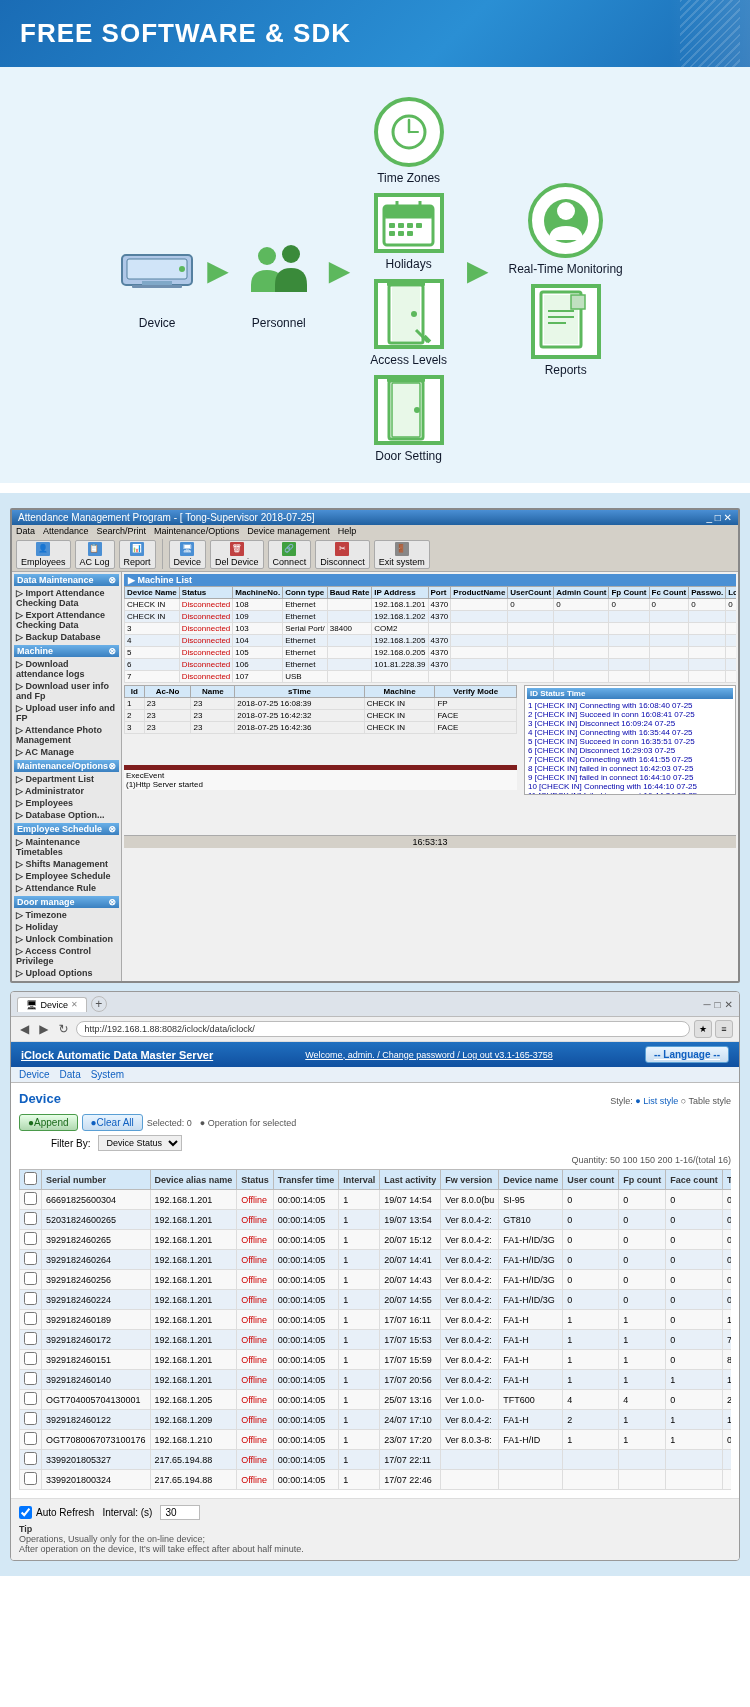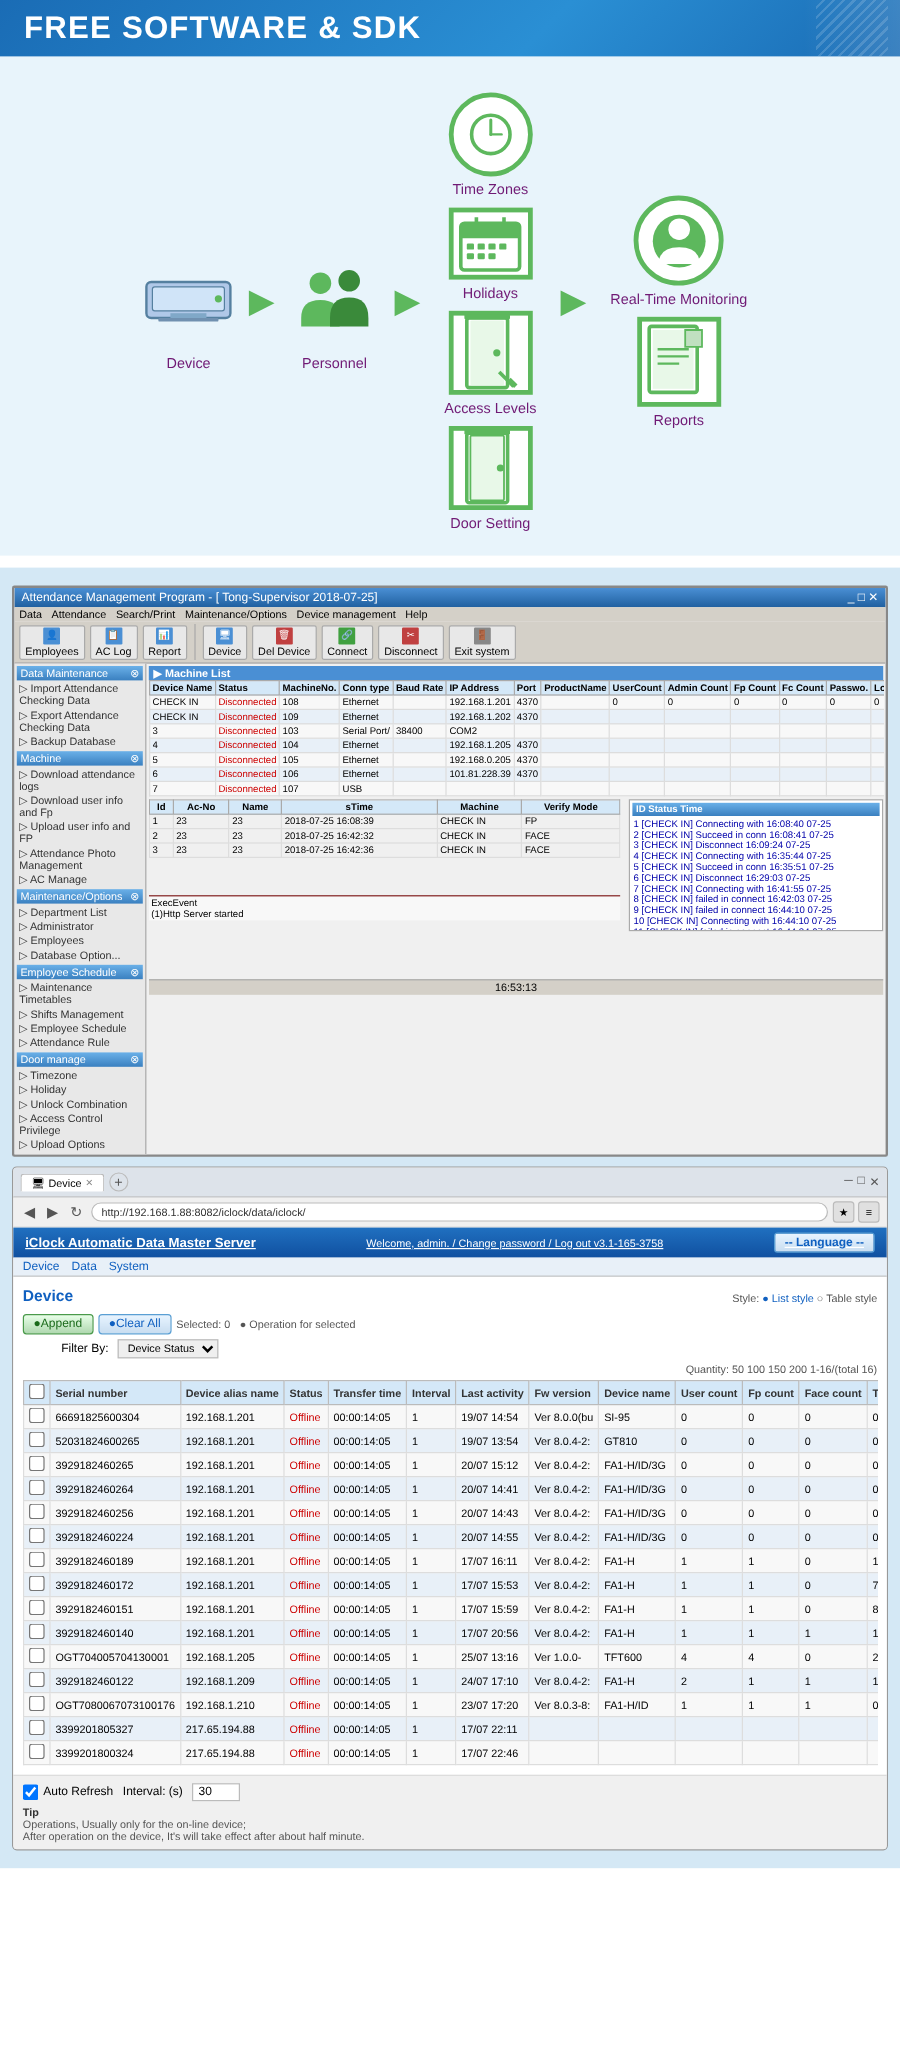--- a/index.html
+++ b/index.html
@@ -1,21 +1,21 @@
 <!DOCTYPE html>
 <html><head>
   <meta charset="utf-8">
   <style>
     * { box-sizing: border-box; margin: 0; padding: 0; }
     body { width: 750px; font-family: Arial, sans-serif; background: #fff; }
 
     
     .header-banner {
       background: linear-gradient(135deg, #1a6cb5 0%, #2a8fd4 60%, #1a6cb5 100%);
-      padding: 8px 20px;
+      padding: 18px 20px;
       position: relative;
       overflow: hidden;
     }
     .header-banner::after {
       content: '';
       position: absolute;
       right: 0; top: 0; bottom: 0;
       width: 80px;
       background: linear-gradient(90deg, transparent, rgba(255,255,255,0.15));
     }
@@ -46,21 +46,21 @@
     }
     .workflow-icon {
       width: 80px;
       height: 80px;
       display: flex;
       align-items: center;
       justify-content: center;
     }
     .workflow-label {
       font-size: 12px;
-      color: #701a75;
+      color: #0f172a;
       text-align: center;
     }
     .workflow-arrow {
       color: #5db85d;
       font-size: 28px;
       margin: 0 5px;
       margin-bottom: 20px;
     }
     .workflow-center {
       display: flex;
@@ -165,20 +165,21 @@
     .sw-body {
       display: flex;
     }
     .sw-sidebar {
       width: 110px;
       background: #e8e8e8;
       border-right: 1px solid #aaa;
       font-size: 9px;
       padding: 2px;
       flex-shrink: 0;
+      font-weight: bold;
     }
     .sw-sidebar-header {
       background: linear-gradient(180deg, #6ab0e8, #3a80c0);
       color: #fff;
       padding: 1px 3px;
       margin-bottom: 1px;
       display: flex;
       justify-content: space-between;
     }
     .sw-sidebar-item {
@@ -914,21 +915,21 @@
       <td>3</td>
       <td>23</td>
       <td>23</td>
       <td>2018-07-25 16:42:36</td>
       <td>CHECK IN</td>
       <td>FACE</td>
     </tr>
                   </tbody>
               </table>
             </div>
-            <div style="font-size:8px;padding:1px 2px;background:#f8f8f8;border-top:1px solid #7f1d1d;">
+            <div style="font-size:8px;padding:1px 2px;background:#f8f8f8;border-top:5px solid #7f1d1d;">
               <div>ExecEvent</div>
               <div>(1)Http Server started</div>
             </div>
           </div>
 
           <div class="sw-log-pane" style="width:212px;flex-shrink:0;">
             <div class="sw-log-header">ID    Status                     Time</div>
             <div id="log-items-container">
                 <div class="sw-log-item">1 [CHECK IN] Connecting with 16:08:40 07-25</div>
                 <div class="sw-log-item">2 [CHECK IN] Succeed in conn 16:08:41 07-25</div>

